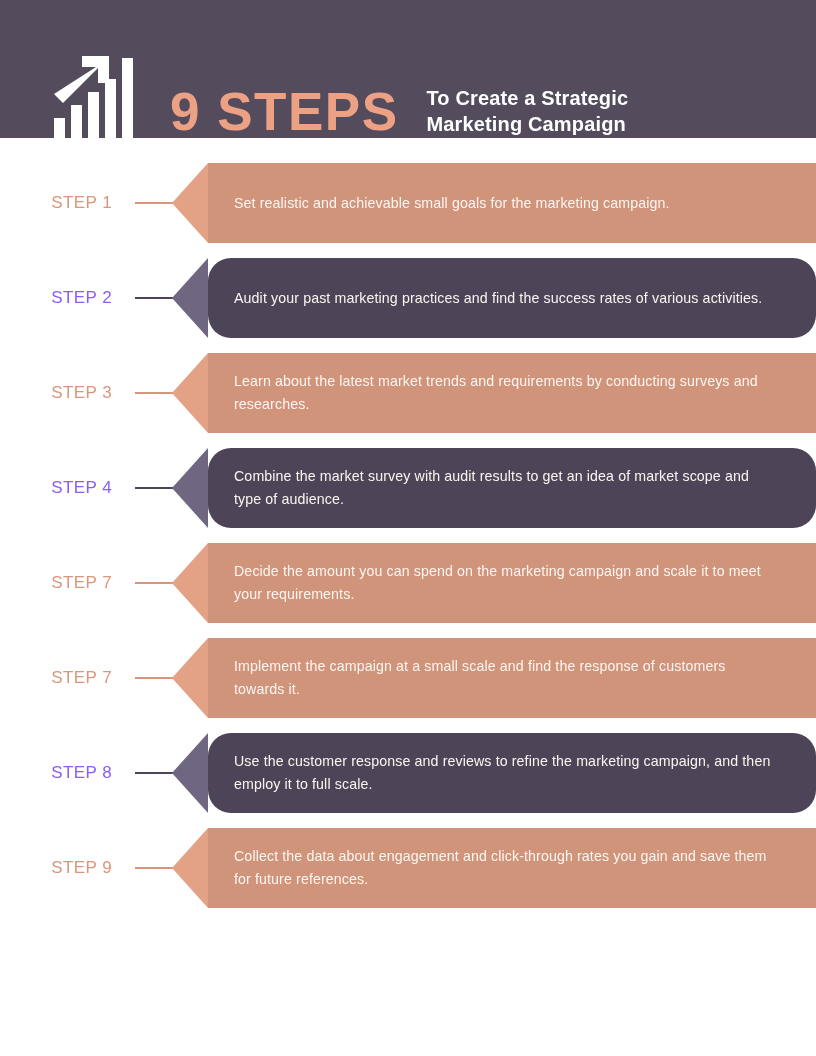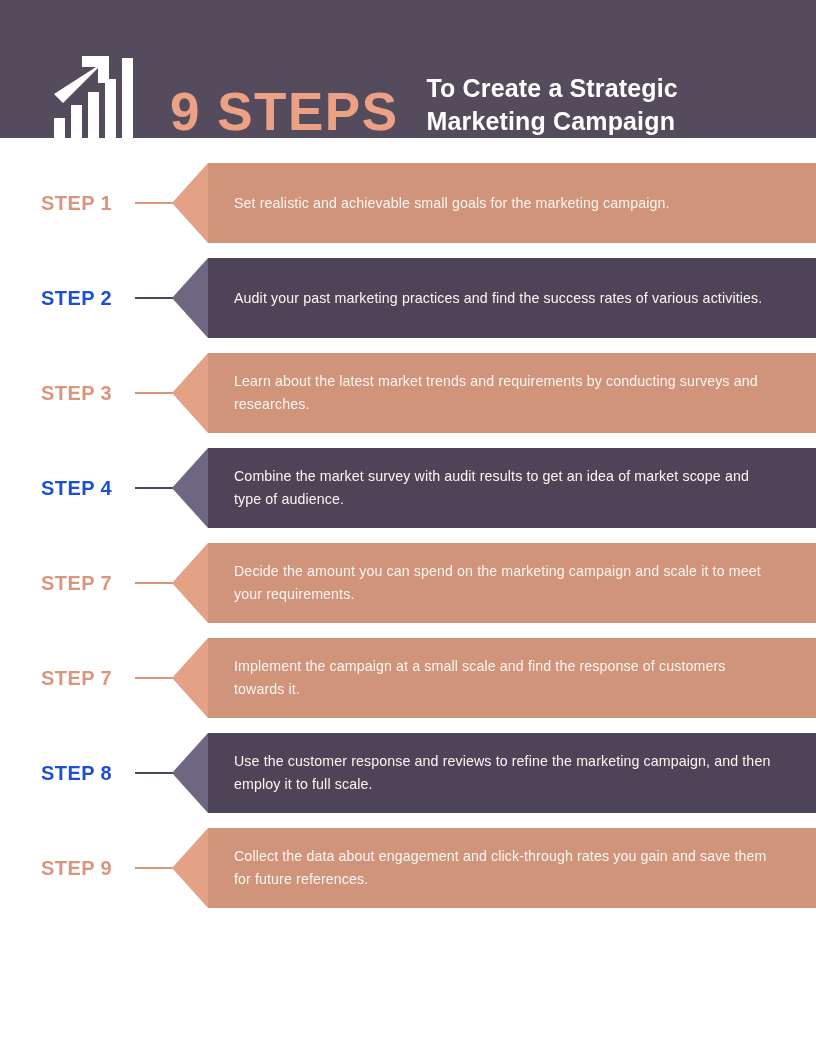--- a/index.html
+++ b/index.html
@@ -38,21 +38,21 @@
     font-weight:bold;
     letter-spacing:1.5px;
     color:#eca185;
     white-space:nowrap;
     line-height:1;
   }
 
   #header-subtitle {
     margin-left:28px;
     color:#ffffff;
-    font-size:25px;
+    font-size:20px;
     font-weight:bold;
     line-height:1.33;
     letter-spacing:0.15px;
     white-space:nowrap;
   }
 
   
   #steps {
     position:relative;
     width:816px;
@@ -68,22 +68,22 @@
 
   .step-label {
     position:absolute;
     left:0;
     top:0;
     width:112px;
     height:80px;
     display:flex;
     align-items:center;
     justify-content:flex-end;
-    font-size:20px;
-    font-weight:bold;
+    font-size:17px;
+    font-weight:normal;
     letter-spacing:0.4px;
     white-space:nowrap;
   }
 
   .step-connector {
     position:absolute;
     left:135px;
     top:39px;
     width:38px;
     height:2px;
@@ -117,23 +117,23 @@
     padding-right:40px;
     letter-spacing:0.12px;
   }
 
   
   .step-row.light .step-label   { color:#d9967c; }
   .step-row.light .step-connector { background:#d9967c; }
   .step-row.light .step-bar     { background:#d0947b; }
 
   
-  .step-row.dark .step-label    { color:#1d4ed8;padding-left:40px; }
+  .step-row.dark .step-label    { color:#8b5cf6;padding-left:40px; }
   .step-row.dark .step-connector { background:#4d4557; }
-  .step-row.dark .step-bar      { background:#4d4557; }
+  .step-row.dark .step-bar      { background:#4d4557;border-radius:23px; }
 </style>
 </head>
 <body>
 
 <div id="header">
 
   <div id="header-icon">
     <svg width="96" height="84" viewBox="0 0 96 84" xmlns="http://www.w3.org/2000/svg">
 
       <rect x="2" y="64" width="11" height="20" fill="#ffffff"></rect>

